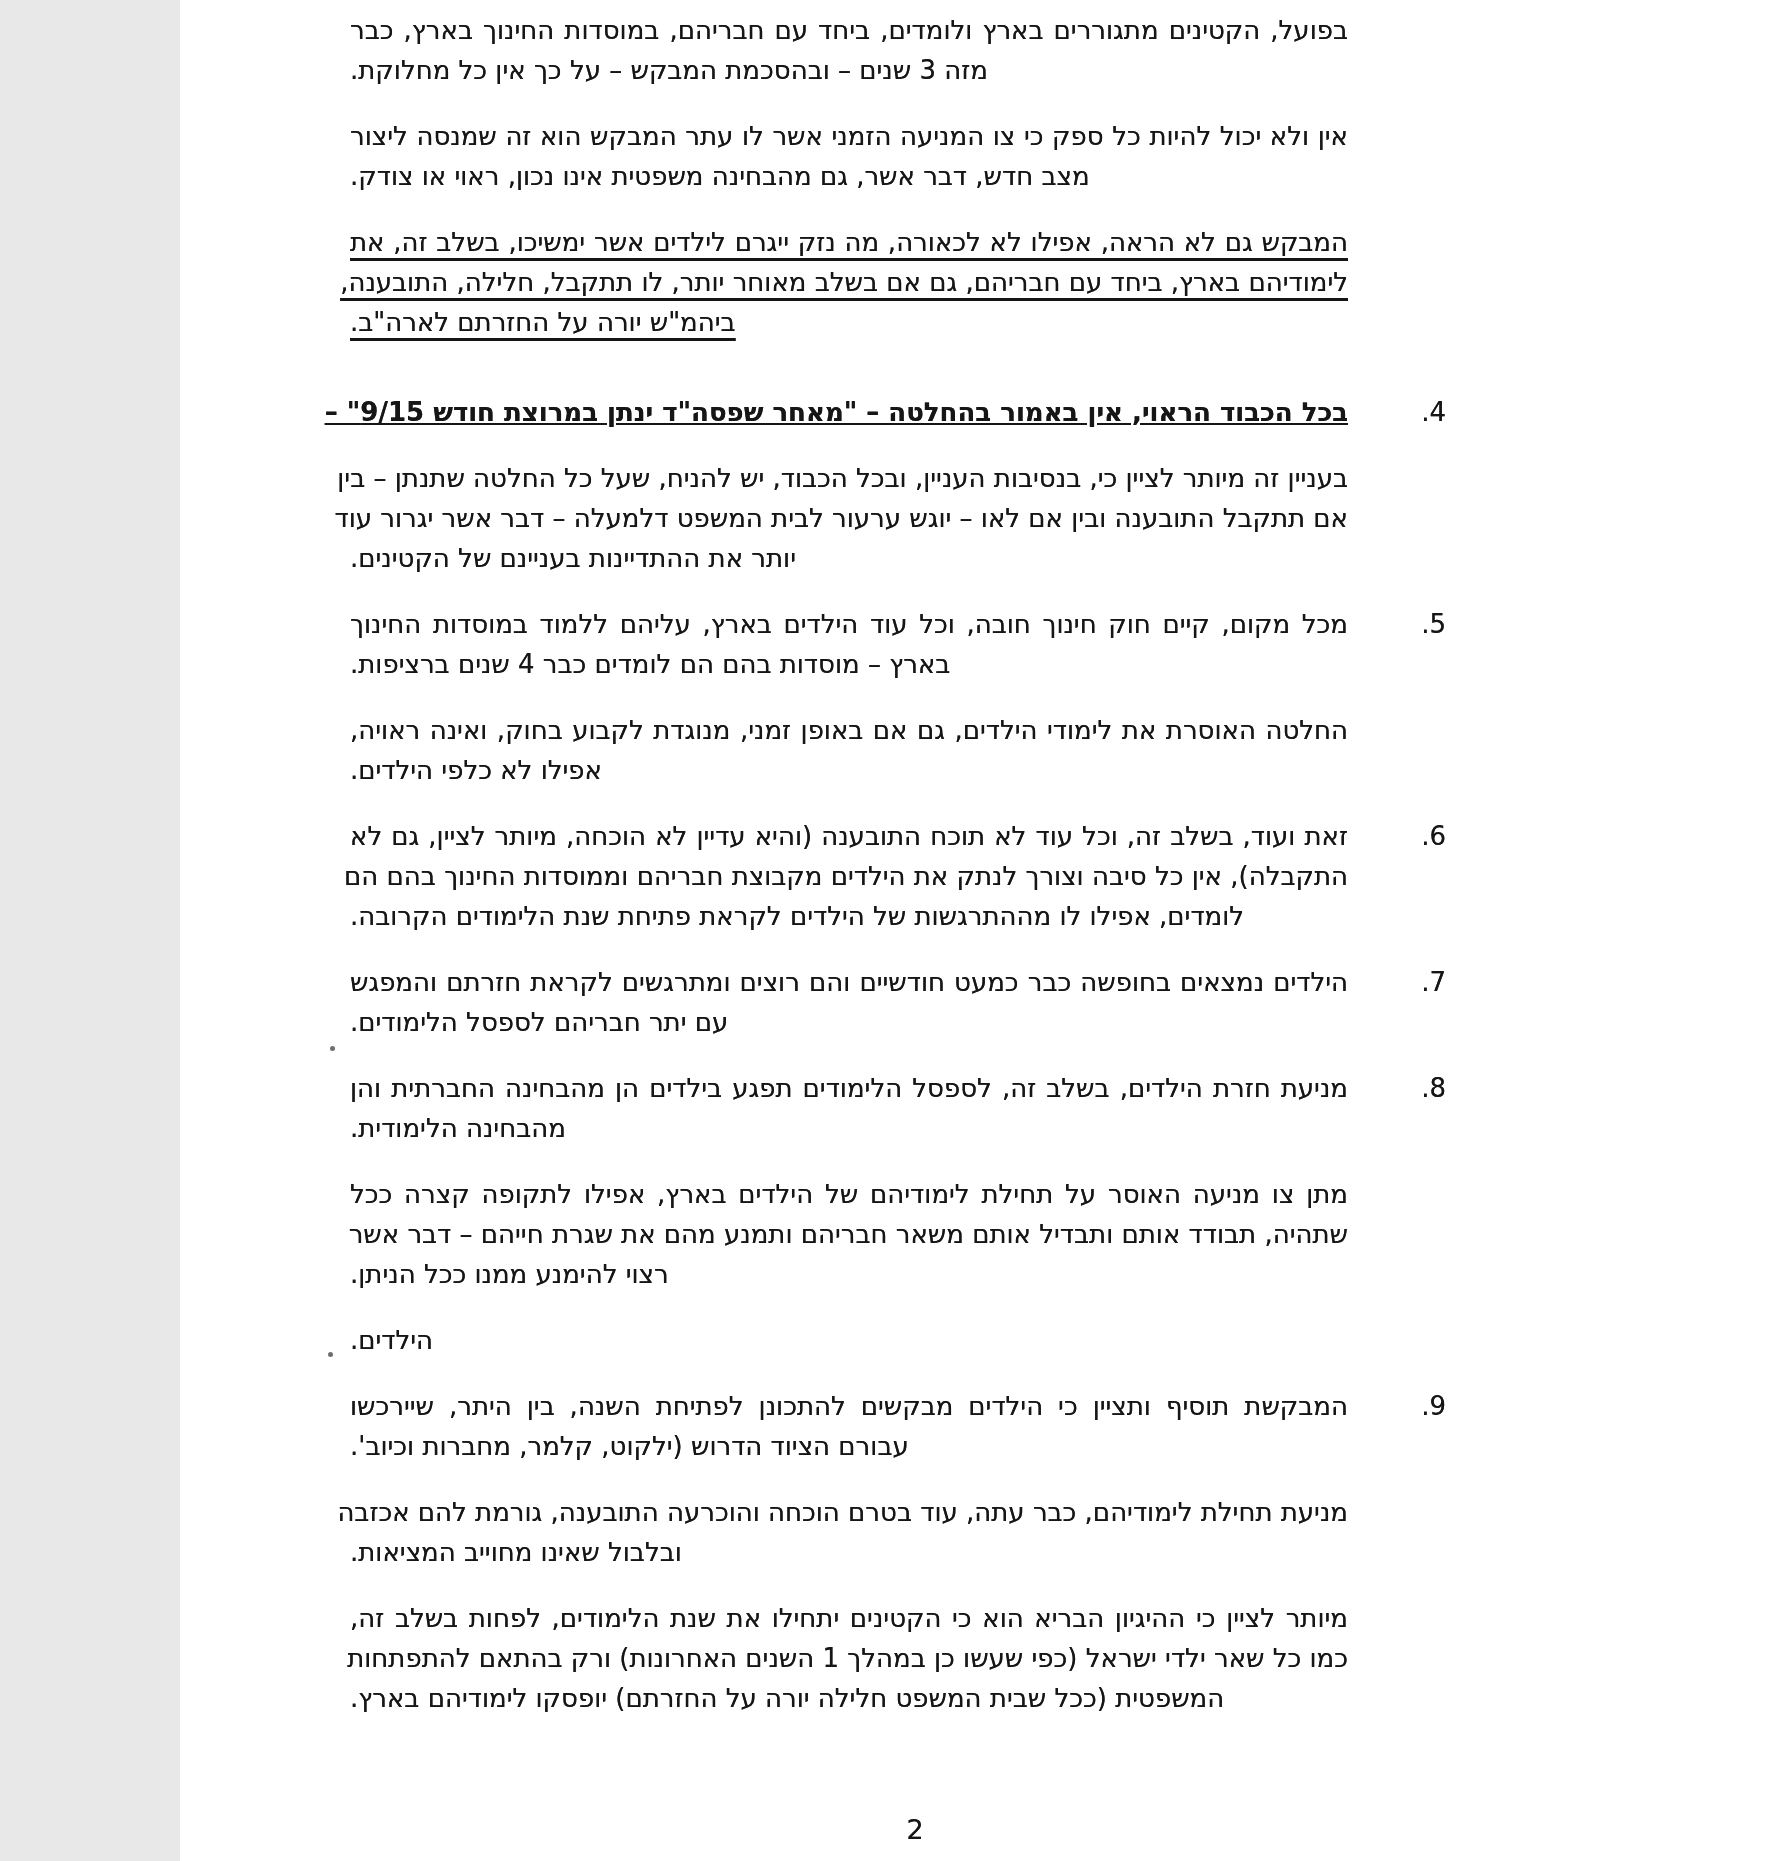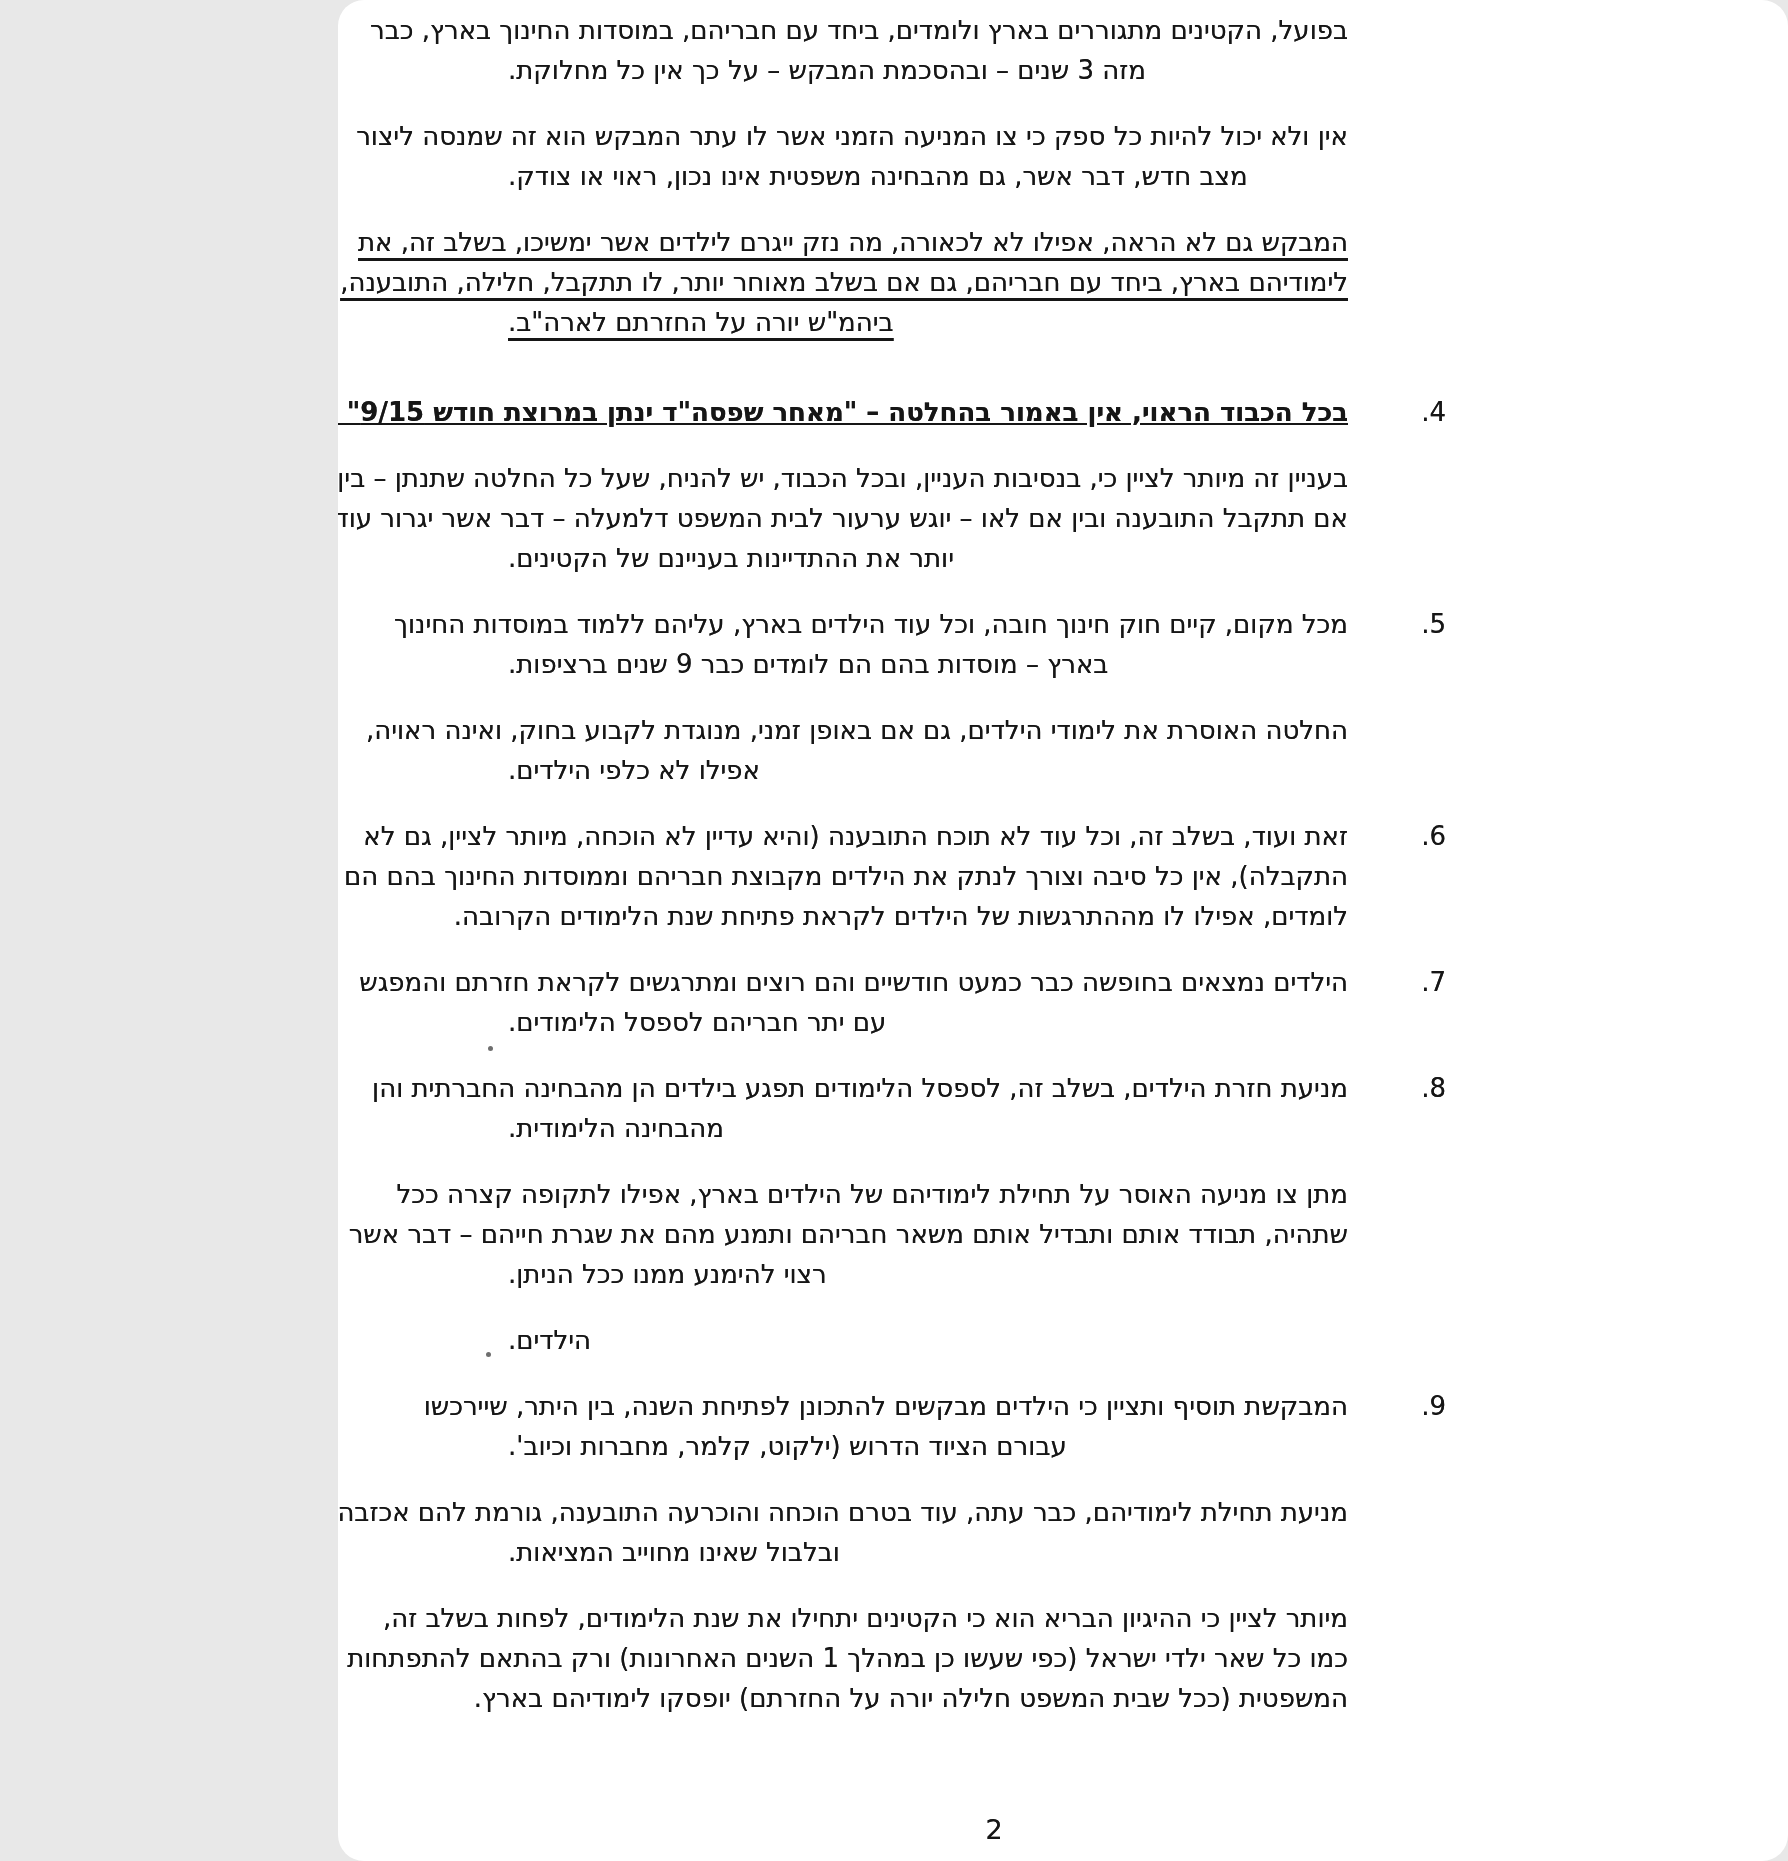--- a/index.html
+++ b/index.html
@@ -2,29 +2,28 @@
 <html lang="he" dir="rtl"><head>
 <meta charset="utf-8">
 <style>
   html, body {
     margin: 0;
     padding: 0;
     background: #e8e8e8;
   }
   .page {
     position: relative;
-    width: 1450px;
+    width: 1608px;
     height: 1861px;
     background: #ffffff;
     overflow: hidden;
     direction: rtl;
     font-family: "DejaVu Sans", sans-serif;
     color: #161616;
     text-shadow: 0 0 0.6px rgba(10,10,10,0.75);
-    border-radius: 26px;
   }
   .content {
     padding-top: 10px;
   }
   .block {
     position: relative;
     margin: 0 440px 26px 170px;
     font-size: 26px;
   }
   .block.gap-lg {
@@ -111,21 +110,21 @@
         <div class="text plain">
           <div class="line">בעניין זה מיותר לציין כי, בנסיבות העניין, ובכל הכבוד, יש להניח, שעל כל החלטה שתנתן – בין</div>
           <div class="line">אם תתקבל התובענה ובין אם לאו – יוגש ערעור לבית המשפט דלמעלה – דבר אשר יגרור עוד</div>
           <div class="line last">יותר את ההתדיינות בעניינם של הקטינים.</div>
         </div>
       </div>
       <div class="block">
         <span class="num">5.</span>
         <div class="text plain">
           <div class="line">מכל מקום, קיים חוק חינוך חובה, וכל עוד הילדים בארץ, עליהם ללמוד במוסדות החינוך</div>
-          <div class="line last">בארץ – מוסדות בהם הם לומדים כבר 9 שנים ברציפות.</div>
+          <div class="line last">בארץ – מוסדות בהם הם לומדים כבר 4 שנים ברציפות.</div>
         </div>
       </div>
       <div class="block">
         <div class="text plain">
           <div class="line">החלטה האוסרת את לימודי הילדים, גם אם באופן זמני, מנוגדת לקבוע בחוק, ואינה ראויה,</div>
           <div class="line last">אפילו לא כלפי הילדים.</div>
         </div>
       </div>
       <div class="block">
         <span class="num">6.</span>

